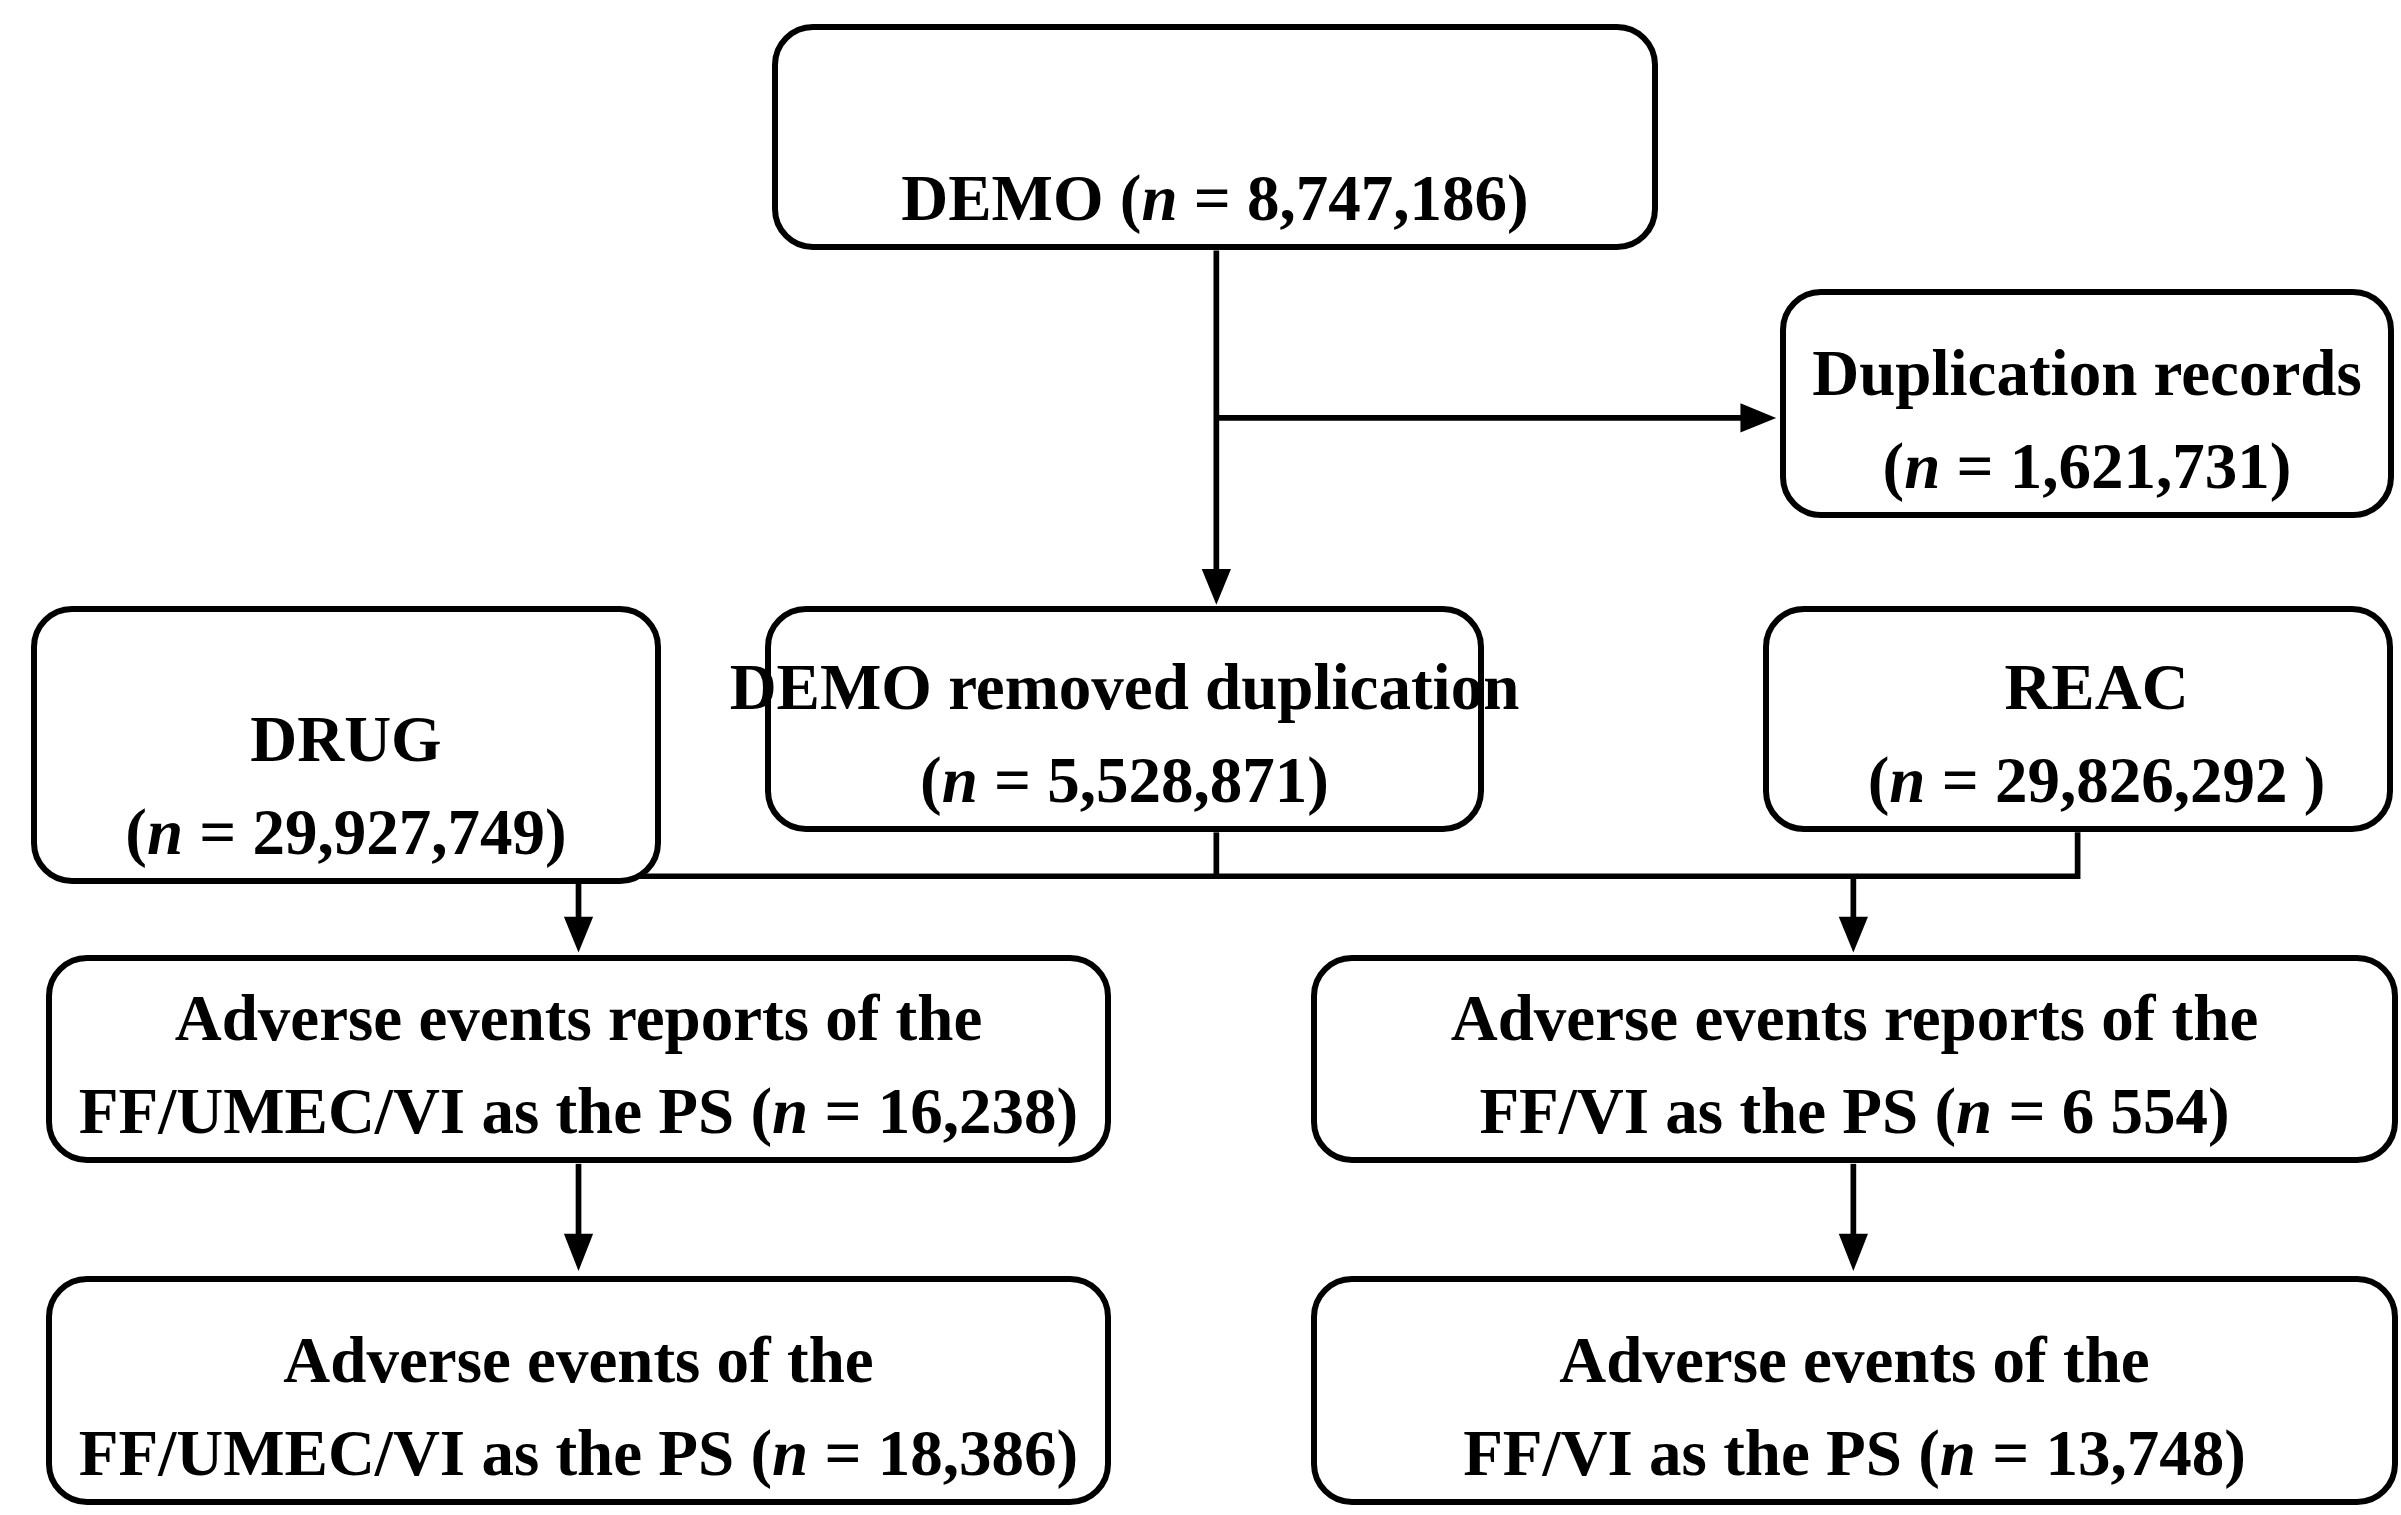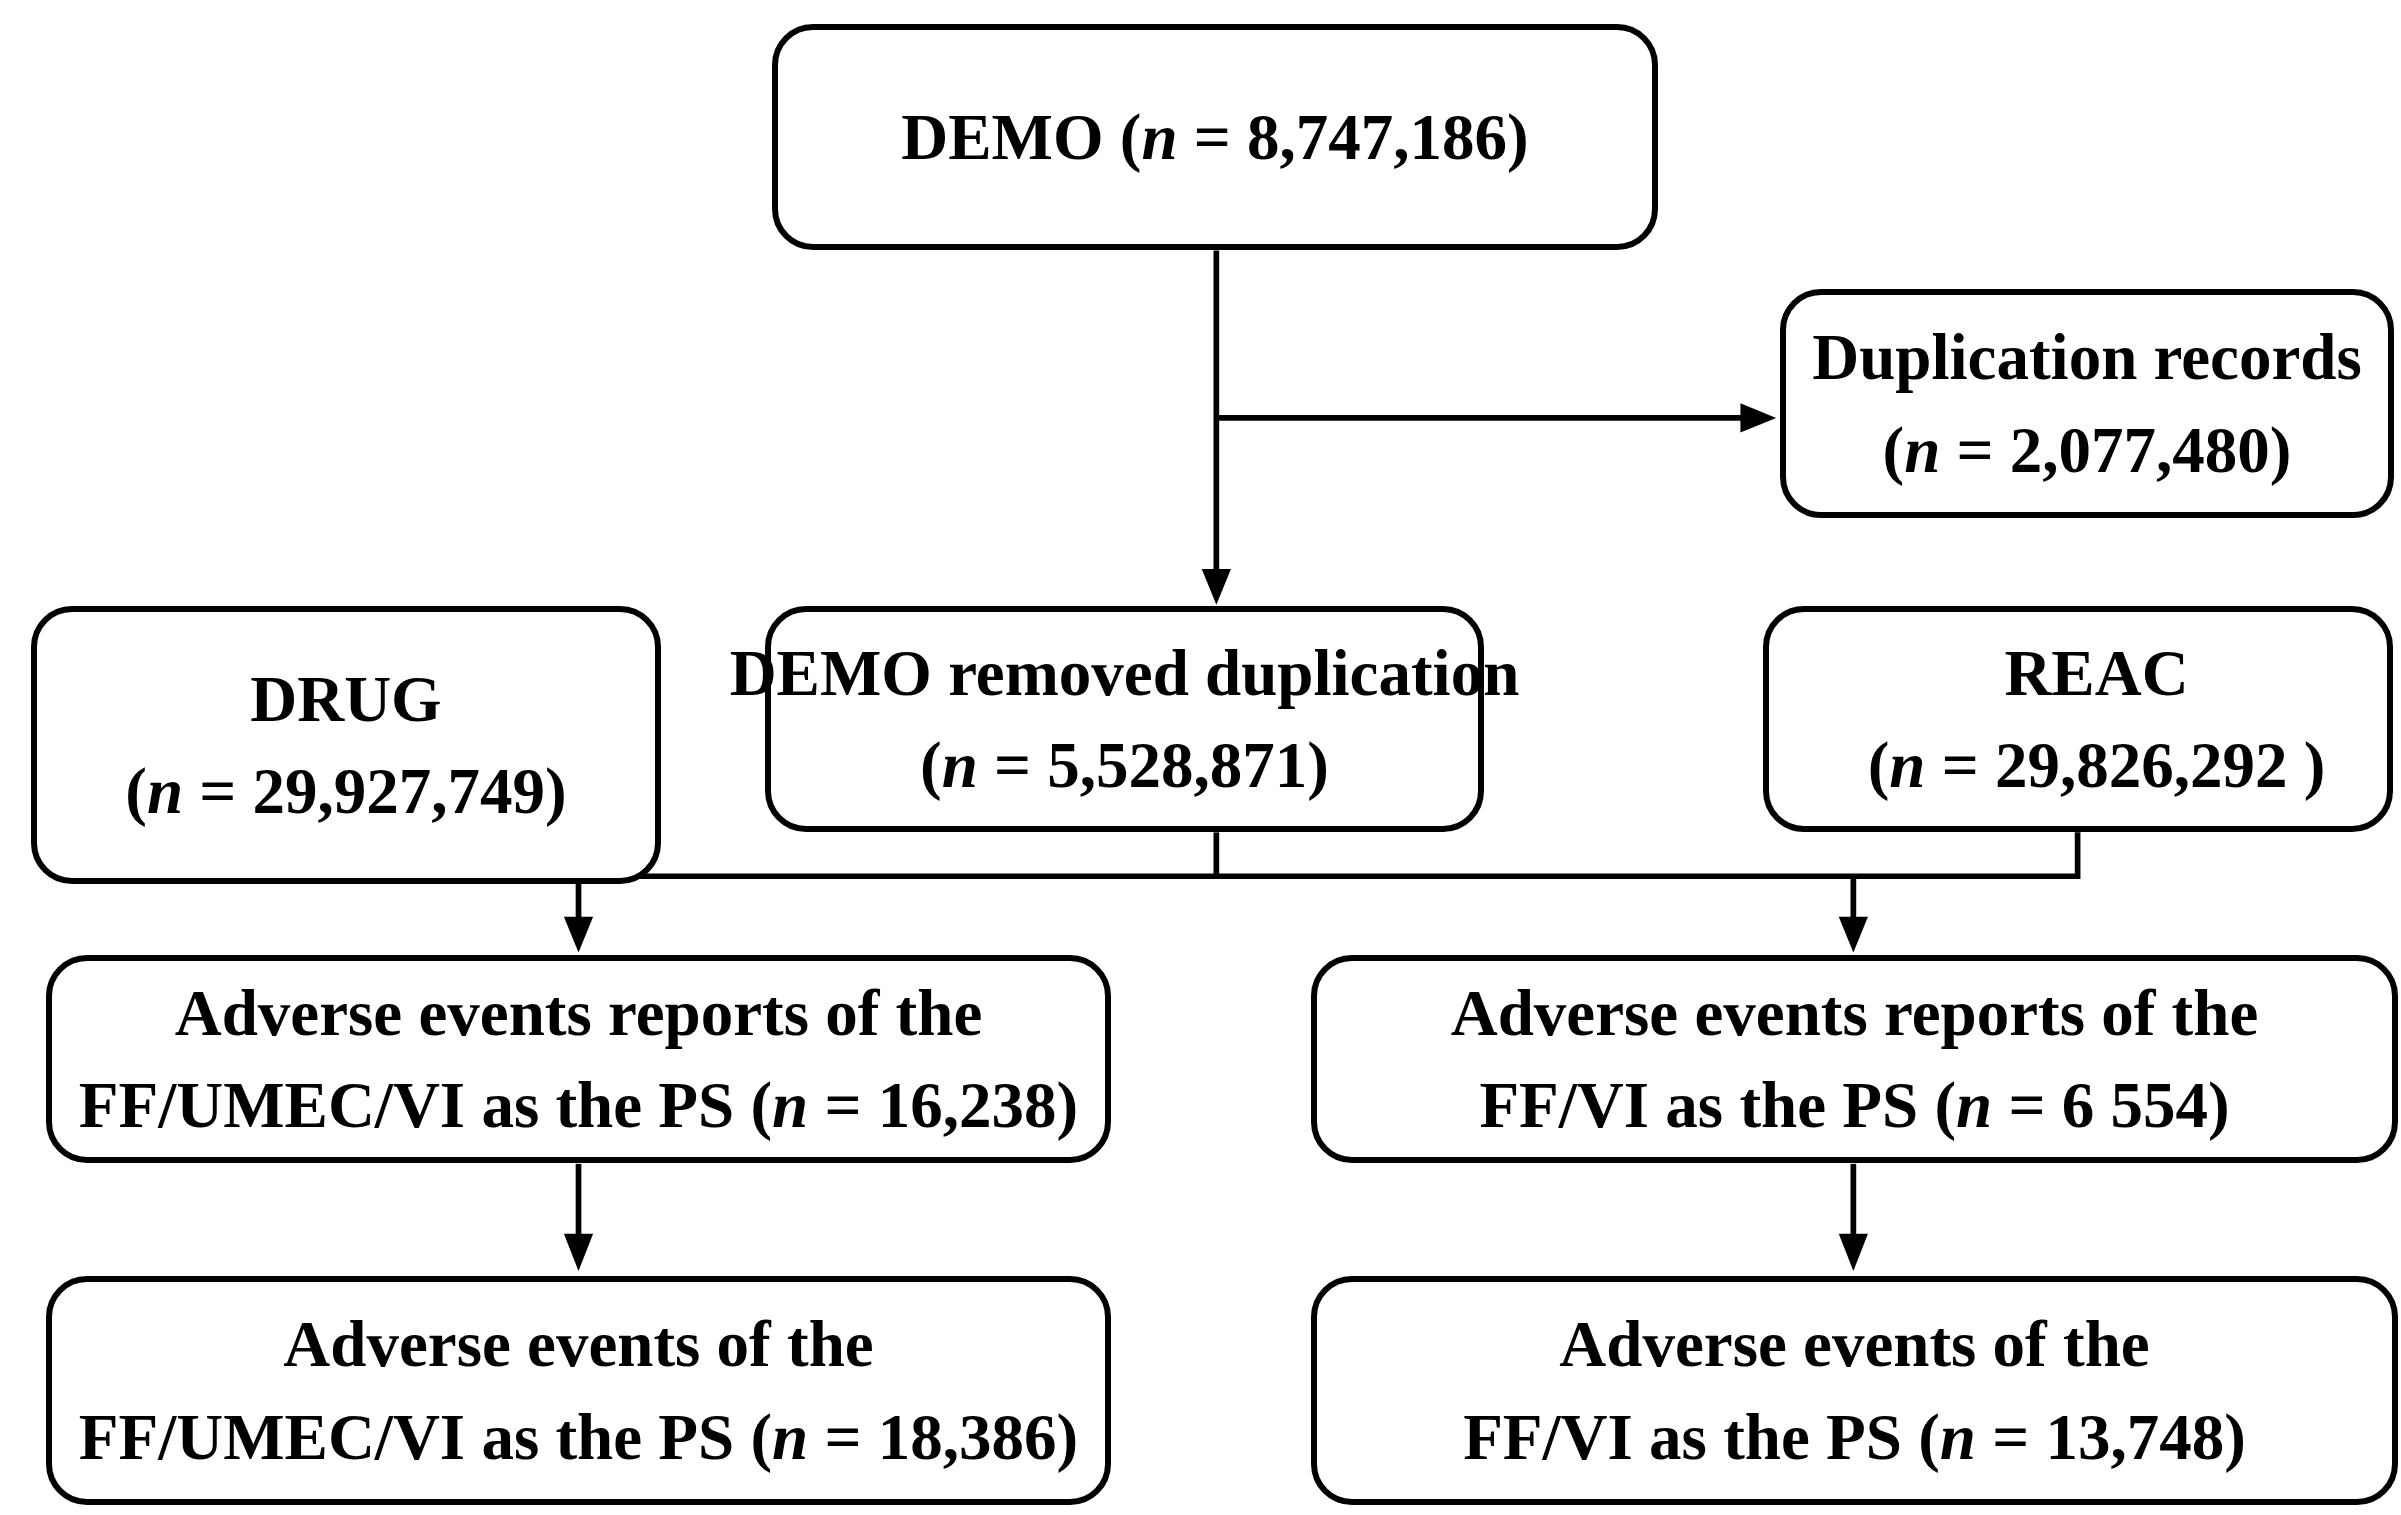--- a/index.html
+++ b/index.html
@@ -34,21 +34,21 @@
   }
   .box {
     position: absolute;
     box-sizing: border-box;
     border: 6.5px solid #000000;
     border-radius: 41px;
     background: #ffffff;
     display: flex;
     flex-direction: column;
     align-items: center;
-    justify-content: center;
+    justify-content: flex-end;
     text-align: center;
     font-size: 65px;
     line-height: 1.42;
     white-space: nowrap;
   }
   .bl { display: block; }
   .bl i { font-style: italic; }
 
   
   #b-demo   { left: 772px;  top: 24.4px;   width: 886px; height: 226px; }
@@ -87,21 +87,21 @@
     <line x1="2281" y1="1432" x2="2281" y2="1524"></line>
     <polygon points="2263,1518 2299,1518 2281,1564"></polygon>
   </svg>
 
   <div class="box" id="b-demo">
     <div class="bl"><span>DEMO (</span><i>n</i><span> = 8,747,186)</span></div>
   </div>
 
   <div class="box" id="b-dup">
     <div class="bl"><span>Duplication records</span></div>
-    <div class="bl"><span>(</span><i>n</i><span> = 2,077,480)</span></div>
+    <div class="bl"><span>(</span><i>n</i><span> = 1,621,731)</span></div>
   </div>
 
   <div class="box" id="b-drug">
     <div class="bl"><span>DRUG</span></div>
     <div class="bl"><span>(</span><i>n</i><span> = 29,927,749)</span></div>
   </div>
 
   <div class="box" id="b-dedup">
     <div class="bl"><span>DEMO removed duplication</span></div>
     <div class="bl"><span>(</span><i>n</i><span> = 5,528,871)</span></div>

